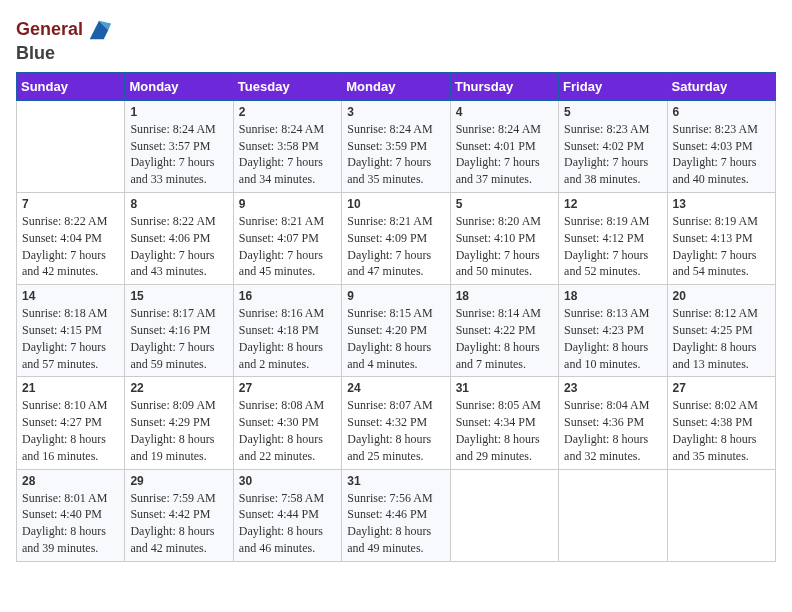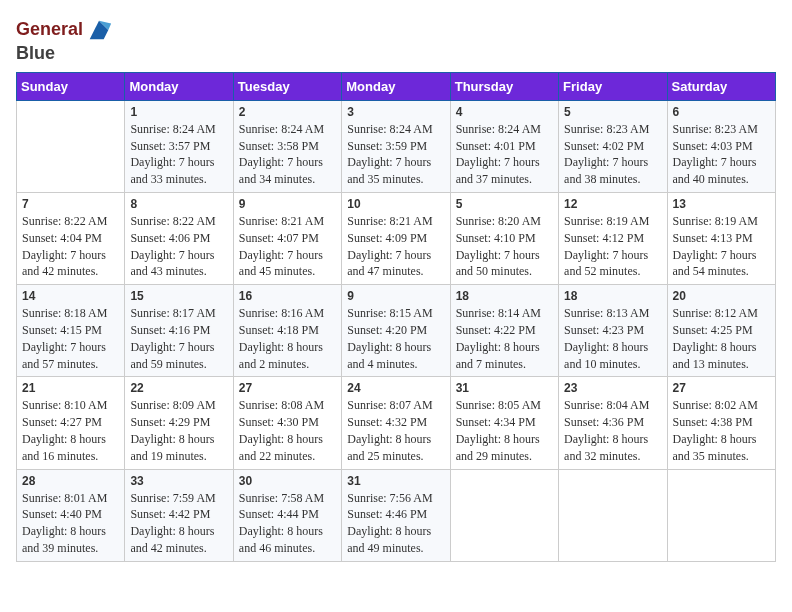--- a/index.html
+++ b/index.html
@@ -245,21 +245,21 @@
           <span class="day-num">27</span>
           <div class="day-info">Sunrise: 8:02 AM<br>Sunset: 4:38 PM<br>Daylight: 8 hours and 35 minutes.</div>
         </td>
       </tr>
       <tr>
         <td>
           <span class="day-num">28</span>
           <div class="day-info">Sunrise: 8:01 AM<br>Sunset: 4:40 PM<br>Daylight: 8 hours and 39 minutes.</div>
         </td>
         <td>
-          <span class="day-num">33</span>
+          <span class="day-num">29</span>
           <div class="day-info">Sunrise: 7:59 AM<br>Sunset: 4:42 PM<br>Daylight: 8 hours and 42 minutes.</div>
         </td>
         <td>
           <span class="day-num">30</span>
           <div class="day-info">Sunrise: 7:58 AM<br>Sunset: 4:44 PM<br>Daylight: 8 hours and 46 minutes.</div>
         </td>
         <td>
           <span class="day-num">31</span>
           <div class="day-info">Sunrise: 7:56 AM<br>Sunset: 4:46 PM<br>Daylight: 8 hours and 49 minutes.</div>
         </td>

